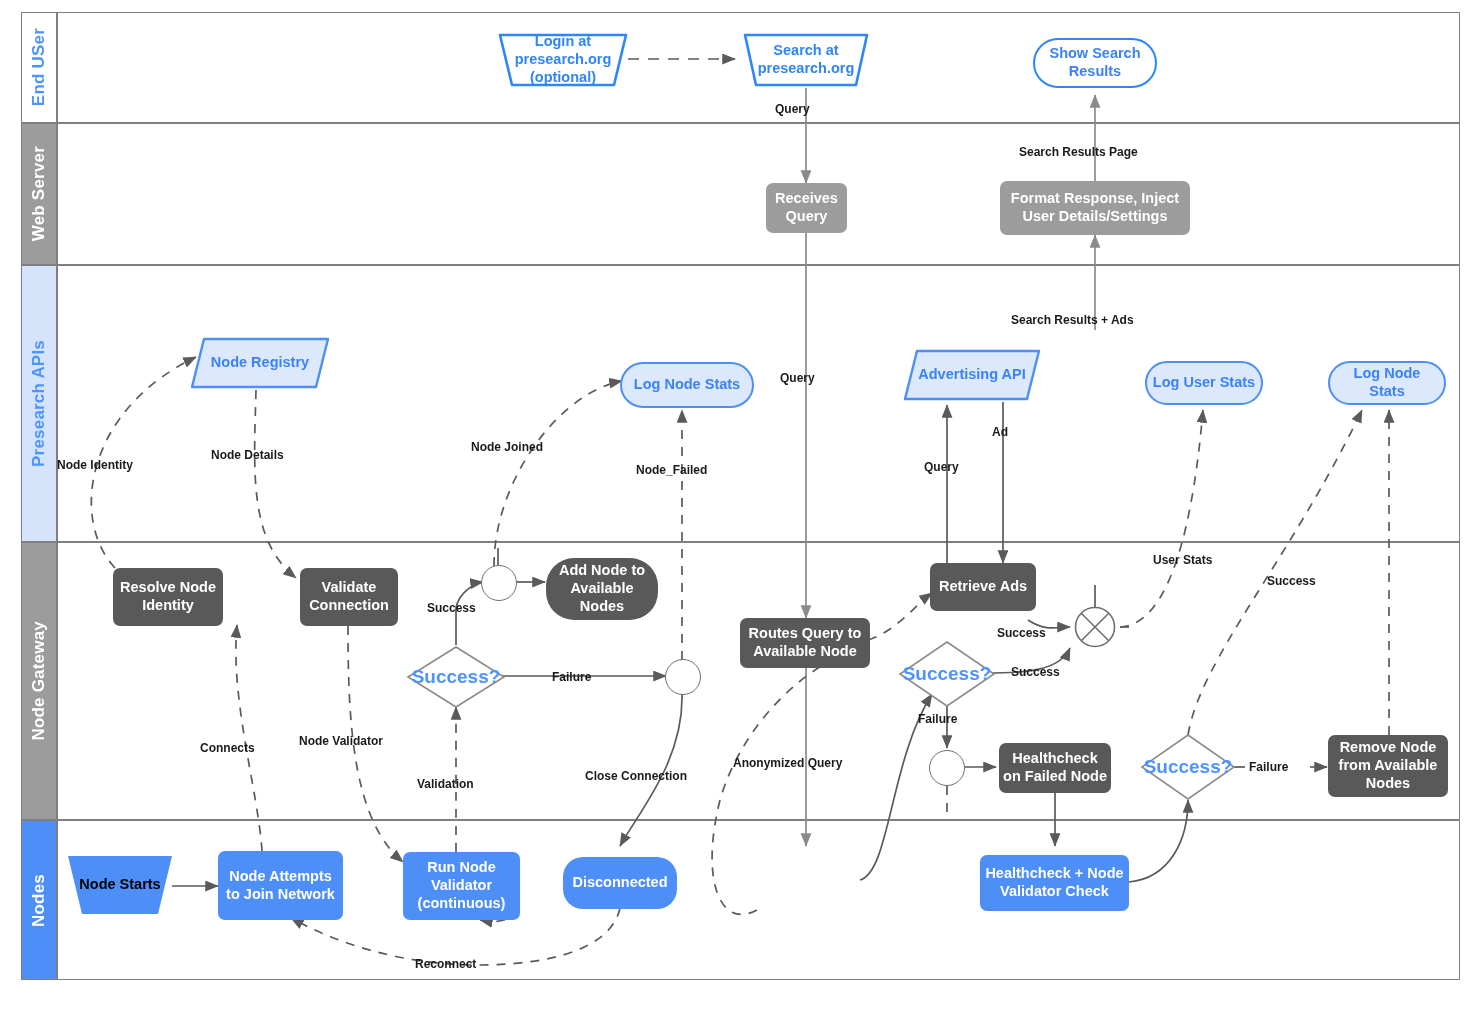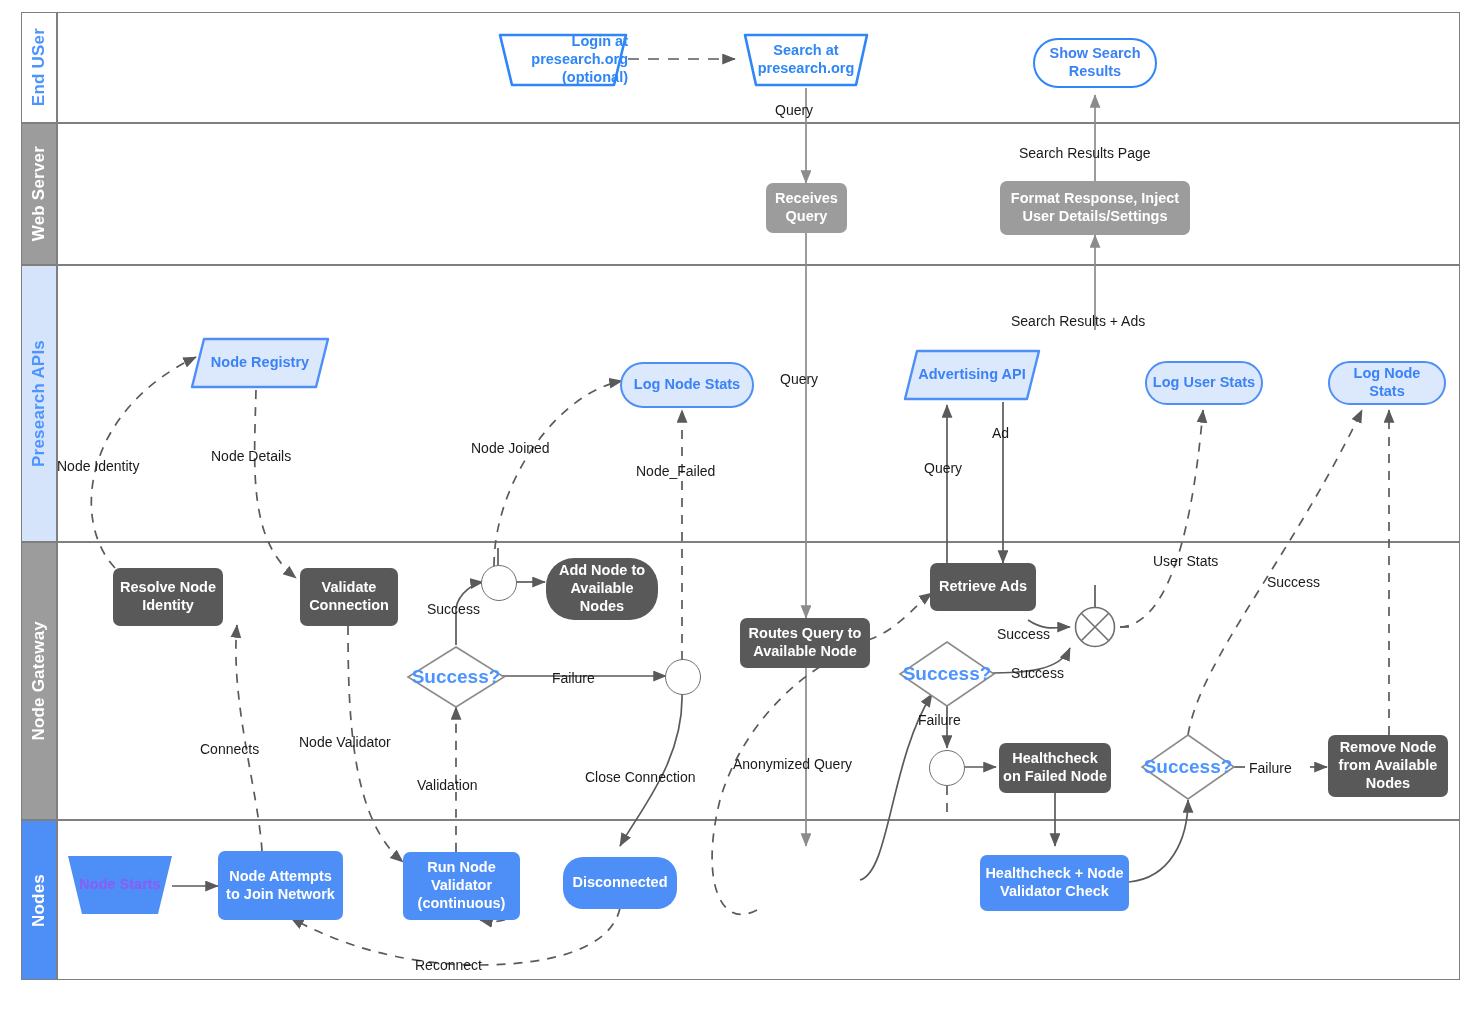--- a/index.html
+++ b/index.html
@@ -37,38 +37,38 @@
   
   .n-blue{background:#4d8ef7;color:#ffffff;border-radius:7px;}
   
   .n-stadium{background:#dce9fd;color:#3b82f6;border:2.2px solid #4d8ef7;border-radius:999px;}
   
   .n-stadium-w{background:#ffffff;color:#3b82f6;border:2.5px solid #2f86f6;border-radius:999px;}
 
   
   .n-trap{position:absolute;display:flex;align-items:center;justify-content:center;text-align:center;}
   .n-trap .inner{position:relative;z-index:2;font-weight:bold;font-size:14.5px;line-height:1.22;}
-  .trap-blue .inner{color:#8b5cf6;}
+  .trap-blue .inner{color:#000000;}
   .trap-white .inner{color:#2f86f6;}
 
   
   .n-para{position:absolute;display:flex;align-items:center;justify-content:center;text-align:center;}
   .n-para .inner{position:relative;z-index:2;font-weight:bold;font-size:14.5px;line-height:1.22;}
   .para-light .inner{color:#3b82f6;}
   .para-blue .inner{color:#ffffff;}
 
   
   .n-dia{position:absolute;display:flex;align-items:center;justify-content:center;}
   .n-dia .inner{position:relative;z-index:2;font-weight:bold;font-size:19px;color:#4d94ff;}
 
   
   .n-circ{position:absolute;border:1.4px solid #6e6e6e;border-radius:50%;background:#fff;}
 
   
-  .elabel{position:absolute;font-weight:normal;font-size:14px;color:#1a1a1a;white-space:nowrap;}
+  .elabel{position:absolute;font-weight:bold;font-size:12px;color:#1a1a1a;white-space:nowrap;}
 </style>
 </head>
 <body>
 
 <div id="canvas">
 
   <div class="lane" style="left:57px;top:12px;width:1403px;height:111px;"></div>
   <div class="lane-head lh-blue" style="left:21px;top:12px;width:36px;height:111px;">
     <span>End USer</span>
   </div>
@@ -177,21 +177,21 @@
 
       <path d="M1228,767 L1245,767"></path>
       <path d="M1310,767 L1327,767" marker-end="url(#ah)"></path>
 
       <path d="M1188,735 C1200,660 1290,560 1362,410" stroke-dasharray="9,8" marker-end="url(#ah)"></path>
 
       <path d="M1389,735 L1389,410" stroke-dasharray="9,8" marker-end="url(#ah)"></path>
     </g>
   </svg>
 
-  <div class="n-trap trap-white" style="left:498px;top:33px;width:130px;height:54px;text-align:right;">
+  <div class="n-trap trap-white" style="left:498px;top:33px;width:130px;height:54px;">
     <svg width="130" height="54" style="position:absolute;left:0;top:0;">
       <polygon points="2,2 128,2 116,52 14,52" fill="#ffffff" stroke="#2f86f6" stroke-width="2.6" stroke-linejoin="round"></polygon>
     </svg>
     <div class="inner">Login at presearch.org (optional)</div>
   </div>
 
   <div class="n-trap trap-white" style="left:743px;top:33px;width:126px;height:54px;">
     <svg width="126" height="54" style="position:absolute;left:0;top:0;">
       <polygon points="2,2 124,2 113,52 13,52" fill="#ffffff" stroke="#2f86f6" stroke-width="2.6" stroke-linejoin="round"></polygon>
     </svg>

